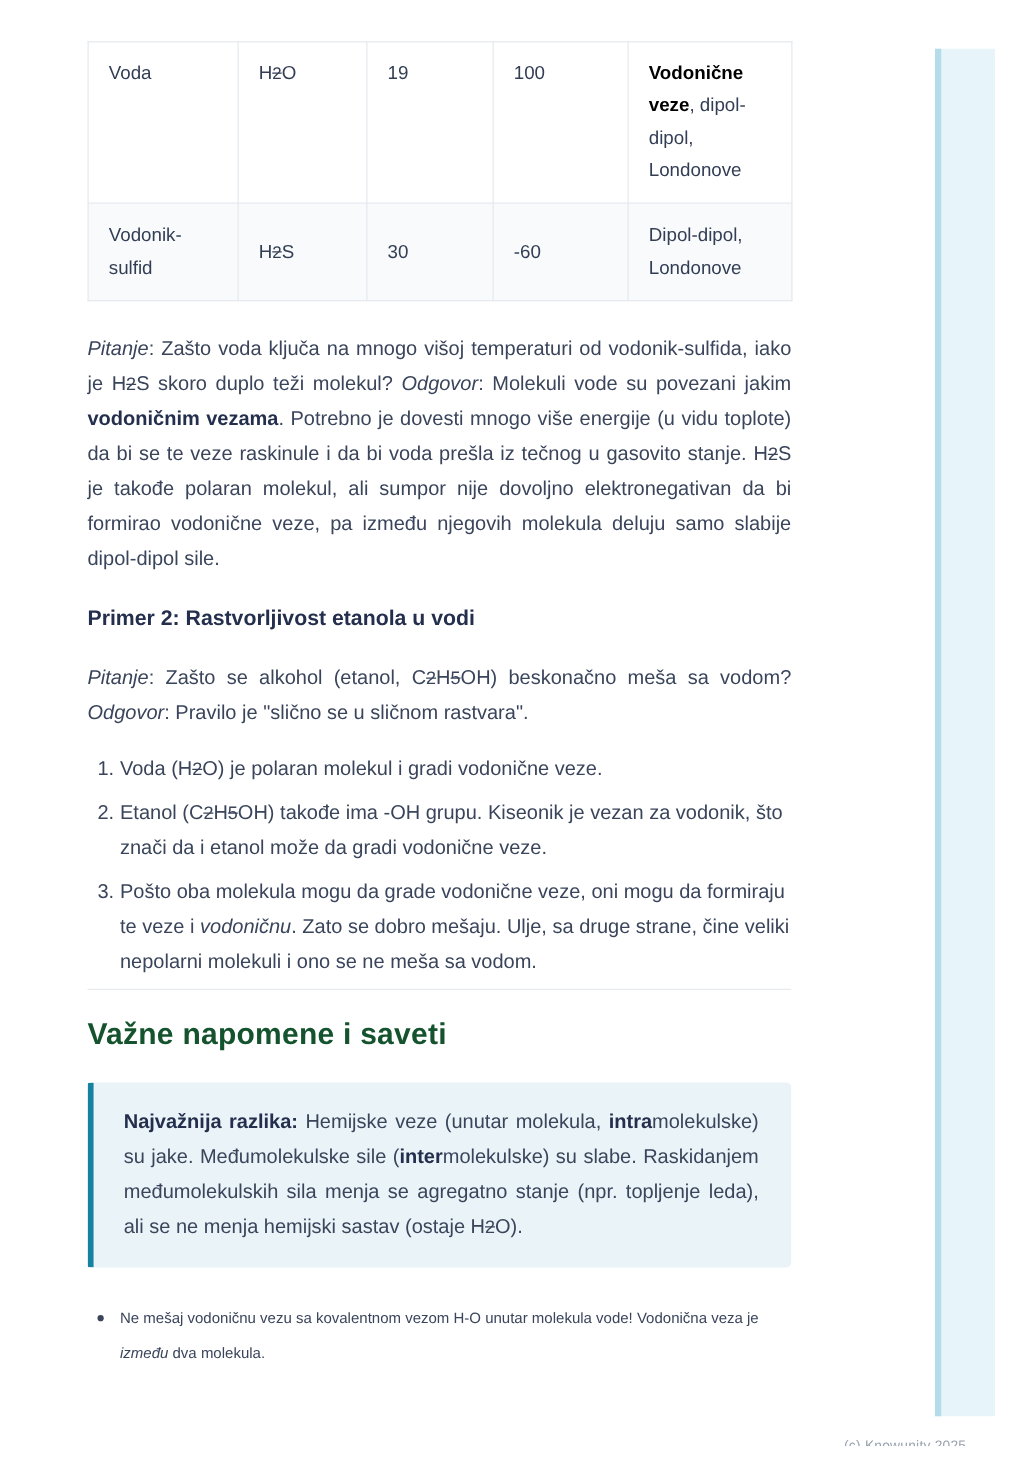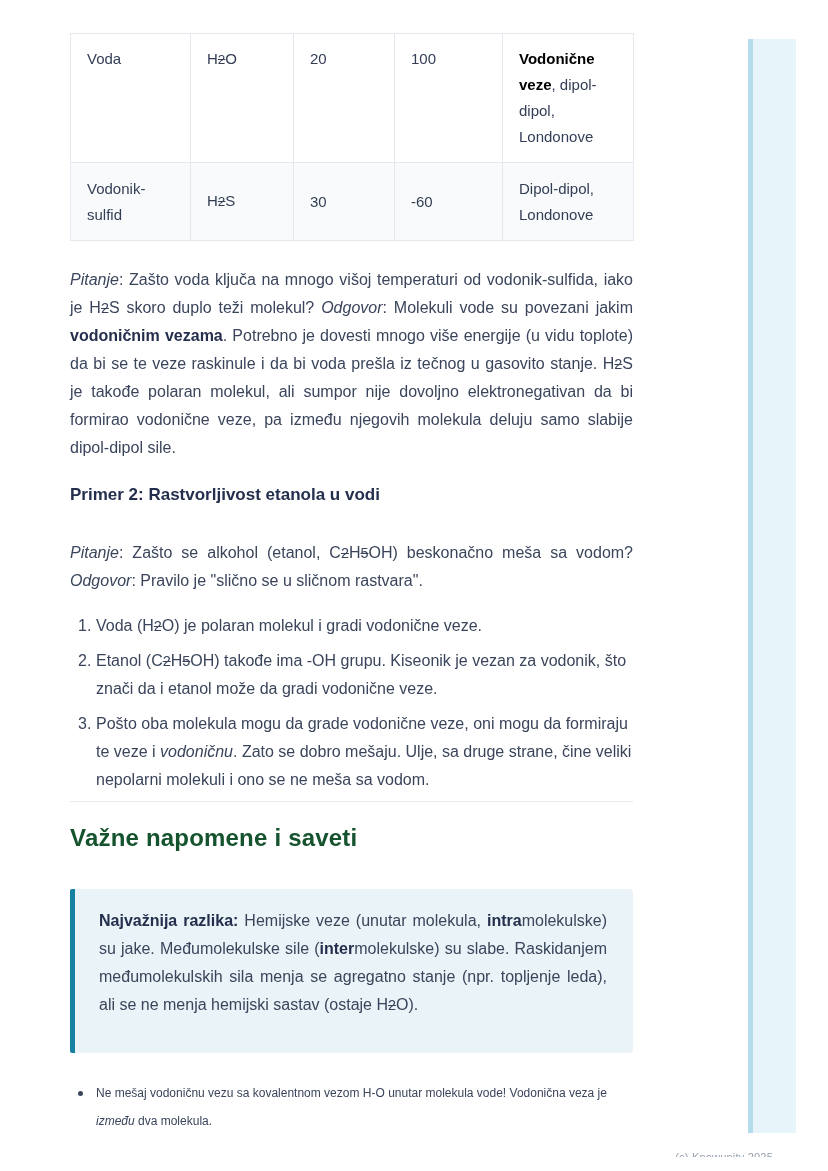--- a/index.html
+++ b/index.html
@@ -33,22 +33,22 @@
   .num-list { margin-top:17px; font-size:16px; line-height:28px; text-align:left; }
   .num-item { position:relative; padding-left:26px; margin-bottom:7px; }
   .num-marker { position:absolute; left:8px; top:0; }
 
   .divider { border:none; border-top:1px solid #e7eaee; margin-top:7px; }
 
   h2.section-heading { margin-top:21px; font-size:24px; line-height:30px; font-weight:bold;
                        color:#14532d; letter-spacing:0.2px; }
 
   
-  .callout { margin-top:36px; background:#e9f3f8; border-left:5px solid #1681a0;
-             border-radius:2px 4px 4px 2px; padding:18px 26px 34px 24px; }
+  .callout { margin-top:23px; background:#e9f3f8; border-left:5px solid #1681a0;
+             border-radius:2px 4px 4px 2px; padding:18px 26px 18px 24px; }
   .callout p { font-size:16px; line-height:28px; text-align:justify; color:#3a455b; }
 
   
   .dot-list { margin-top:26px; font-size:12px; line-height:28px; }
   .dot-item { position:relative; padding-left:26px; }
   .dot-marker { position:absolute; left:8px; top:12px; width:5px; height:5px;
                 border-radius:50%; background:#3a455b; }
 
   .footer-note { position:absolute; right:55px; top:1151px; font-size:11px;
                  color:#97a1ac; z-index:2; letter-spacing:0.2px; }
@@ -67,39 +67,39 @@
         <col style="width:120px">
           <col style="width:103px">
           <col style="width:101px">
         <col style="width:108px">
           <col style="width:131px">
       </colgroup>
       <tbody>
         <tr class="row-top">
           <td><span>Voda</span></td>
           <td><span>H</span><s class="fsub">2</s><span>O</span></td>
-          <td><span>20</span></td>
+          <td><span>19</span></td>
           <td><span>100</span></td>
           <td><span class="cell-bold">Vodonične veze</span><span>, dipol-dipol, Londonove</span></td>
         </tr>
         <tr class="row-alt">
           <td><span>Vodonik-sulfid</span></td>
           <td><span>H</span><s class="fsub">2</s><span>S</span></td>
           <td><span>30</span></td>
           <td><span>-60</span></td>
           <td><span>Dipol-dipol, Londonove</span></td>
         </tr>
       </tbody>
     </table>
 
     <p class="body-par"><em>Pitanje</em><span>: Zašto voda ključa na mnogo višoj temperaturi od vodonik-sulfida, iako je H</span><s class="fsub">2</s><span>S skoro duplo teži molekul? </span><em>Odgovor</em><span>: Molekuli vode su povezani jakim </span><strong>vodoničnim vezama</strong><span>. Potrebno je dovesti mnogo više energije (u vidu toplote) da bi se te veze raskinule i da bi voda prešla iz tečnog u gasovito stanje. H</span><s class="fsub">2</s><span>S je takođe polaran molekul, ali sumpor nije dovoljno elektronegativan da bi formirao vodonične veze, pa između njegovih molekula deluju samo slabije dipol-dipol sile.</span></p>
 
     <h3 class="sub-heading">Primer 2: Rastvorljivost etanola u vodi</h3>
 
-    <p class="body-par" style="margin-top:32px"><em>Pitanje</em><span>: Zašto se alkohol (etanol, C</span><s class="fsub">2</s><span>H</span><s class="fsub">5</s><span>OH) beskonačno meša sa vodom? </span><em>Odgovor</em><span>: Pravilo je "slično se u sličnom rastvara".</span></p>
+    <p class="body-par" style="margin-top:22px"><em>Pitanje</em><span>: Zašto se alkohol (etanol, C</span><s class="fsub">2</s><span>H</span><s class="fsub">5</s><span>OH) beskonačno meša sa vodom? </span><em>Odgovor</em><span>: Pravilo je "slično se u sličnom rastvara".</span></p>
 
     <div class="num-list">
       <div class="num-item">
         <span class="num-marker">1.</span>
         <span>Voda (H</span><s class="fsub">2</s><span>O) je polaran molekul i gradi vodonične veze.</span>
       </div>
       <div class="num-item">
         <span class="num-marker">2.</span>
         <span>Etanol (C</span><s class="fsub">2</s><span>H</span><s class="fsub">5</s><span>OH) takođe ima -OH grupu. Kiseonik je vezan za vodonik, što znači da i etanol može da gradi vodonične veze.</span>
       </div>

